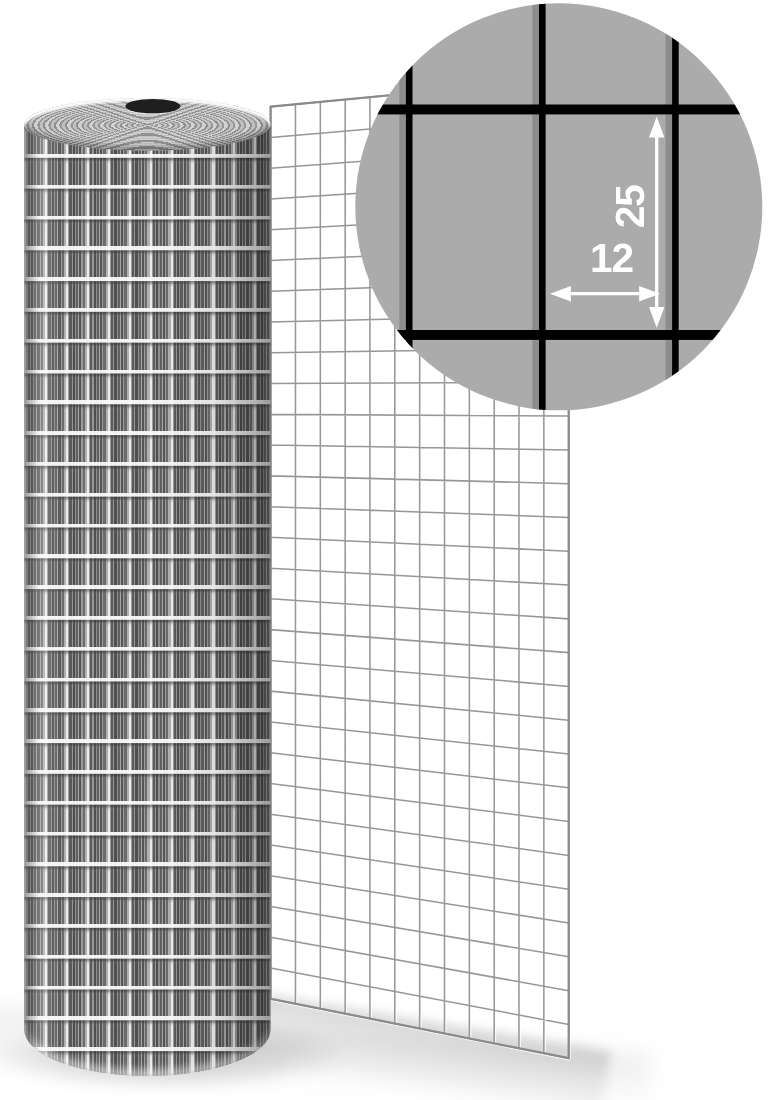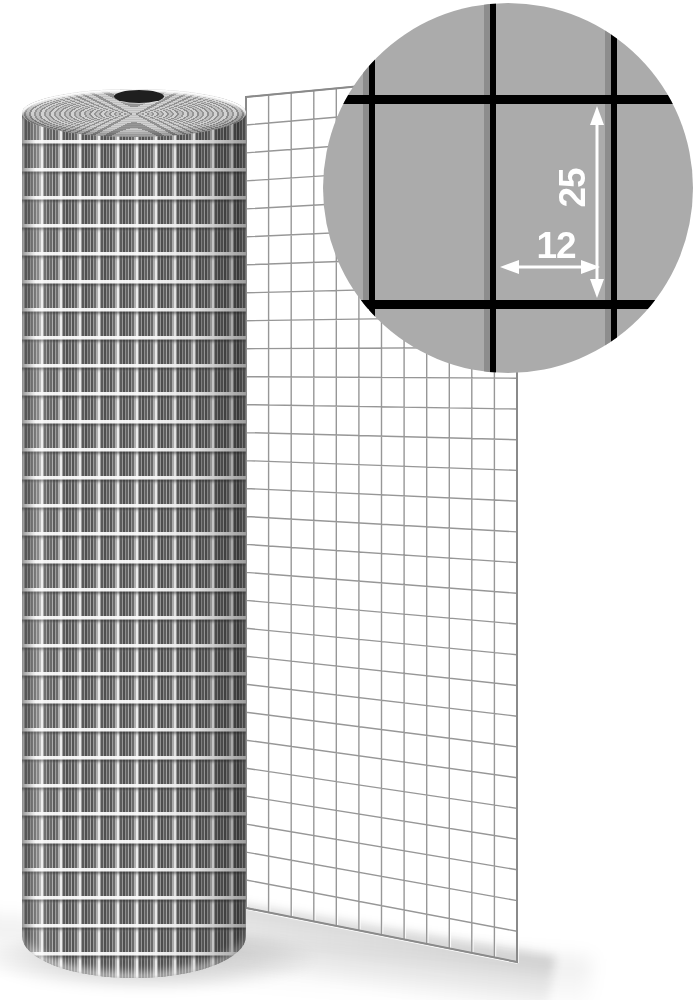--- a/index.html
+++ b/index.html
@@ -88,21 +88,21 @@
   .mag-vwire.v3{left:288px;}
   .mag-hwire{left:0;right:0;height:9px;background:#000;}
   .mag-hwire.h1{top:92px;}
   .mag-hwire.h2{top:297px;}
   .mag-arrows{left:0;top:0;}
   .dim-label{
     color:#fff;font-weight:700;font-size:37px;line-height:44px;
     width:46px;height:44px;text-align:center;letter-spacing:-1px;
   }
   .label-height{left:227px;top:163px;transform:rotate(-90deg);}
-  .label-width{left:210px;top:221px;}
+  .label-width{left:210px;top:210px;}
 </style>
 </head>
 <body>
 
 <div class="stage">
 
   <div class="shadow-wide"></div>
   <div class="shadow-roll"></div>
   <div class="shadow-sheet"></div>
 

